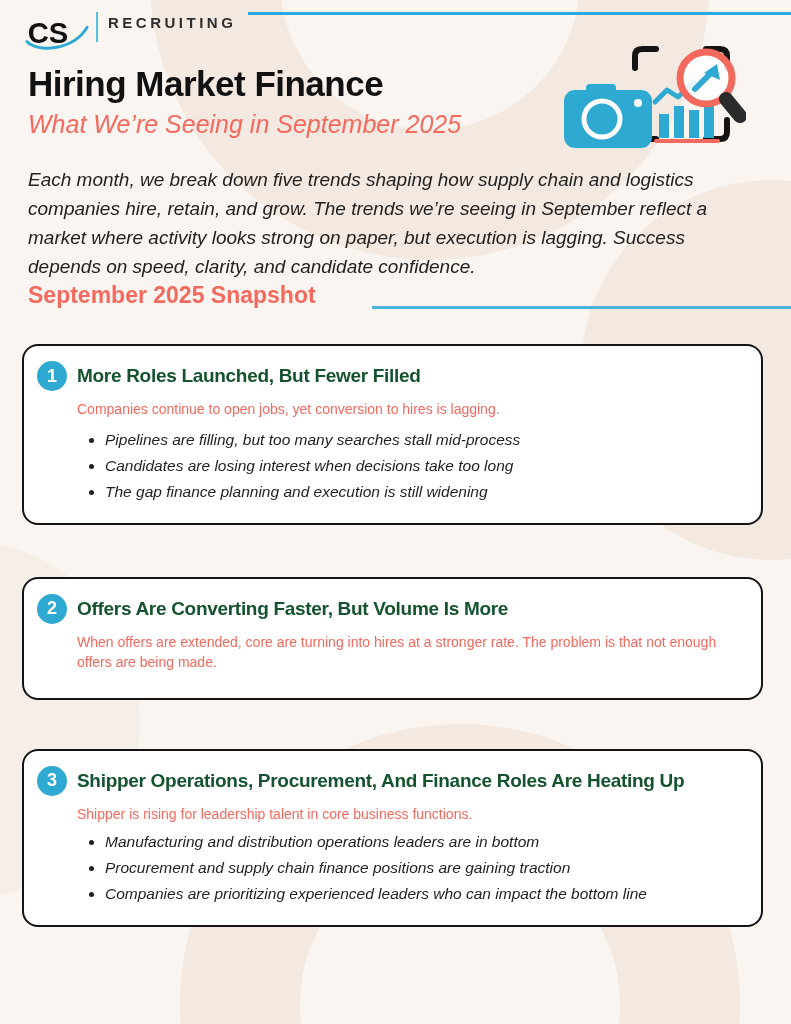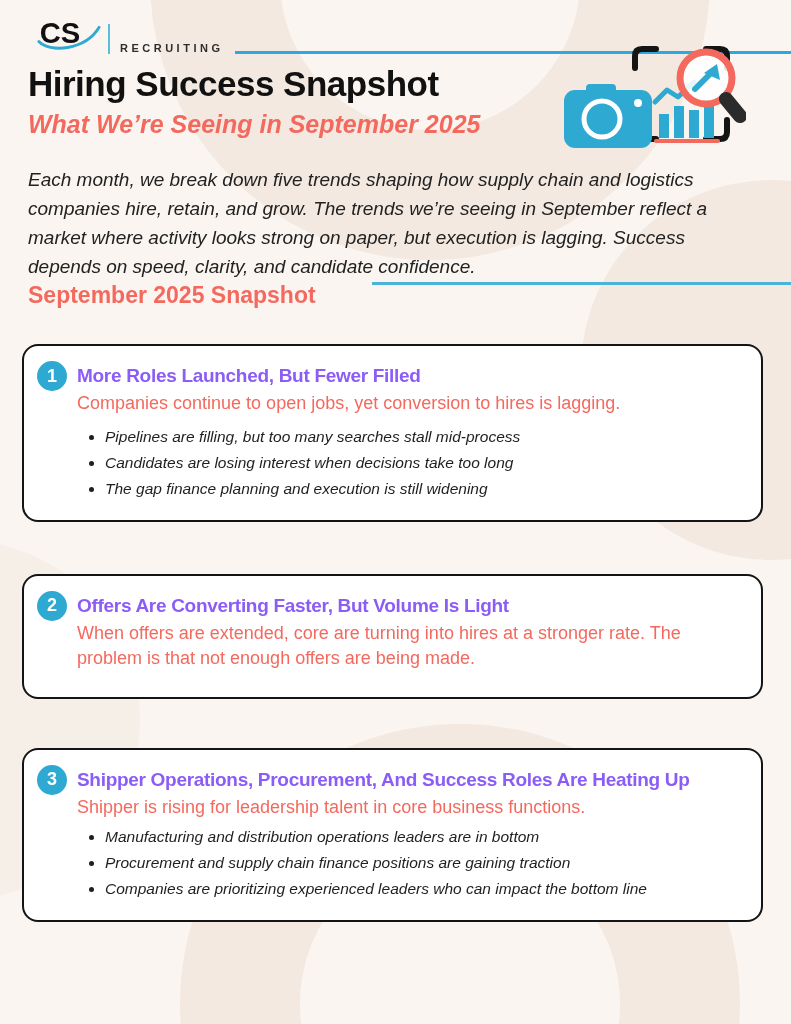--- a/index.html
+++ b/index.html
@@ -27,55 +27,55 @@
   }
   .blob-mid-left {
     top:540px; left:-220px; width:360px; height:360px;
     background:#f3e9e1; border-radius:50%; opacity:.55;
   }
 
   .content { position:absolute; inset:0; }
 
   
   .logo-row {
-    position:absolute; top:12px; left:36px; right:0;
-    display:flex; align-items:flex-end;
+    position:absolute; top:12px; left:24px; right:0;
+    display:flex; align-items:flex-start;
   }
   .logo-svg { width:66px; height:42px; flex:0 0 auto; }
   .logo-divider { width:2px; height:30px; background:#57bede; margin:0 10px 0 6px; }
   .logo-sub {
-    font-size:11px; font-weight:bold; letter-spacing:3.5px;
+    font-size:15px; font-weight:bold; letter-spacing:3.5px;
     color:#2e2e2e; white-space:nowrap; padding-top:2px;
   }
   .logo-line { flex:1; height:3px; background:#2baae1; margin-left:12px; }
 
   
   .page-title {
     position:absolute; top:64px; left:28px;
     font-size:35px; font-weight:800; letter-spacing:-.5px; color:#111;
   }
   .page-subtitle {
     position:absolute; top:110px; left:28px;
-    font-size:25px; font-style:italic; font-weight:700; color:#f4695e;
+    font-size:25px; font-style:italic; font-weight:400; color:#f4695e;
   }
 
   
   .illustration { position:absolute; top:40px; left:558px; width:188px; height:118px; }
 
   
   .intro {
     position:absolute; top:166px; left:28px; width:714px;
     font-size:19px; font-style:italic; font-weight:500;
     line-height:1.52; color:#222;
   }
 
   
   .section-row {
     position:absolute; top:282px; left:28px; right:0;
-    display:flex; align-items:flex-start;gap:40px;
+    display:flex; align-items:flex-end;gap:40px;
   }
   .section-heading {
     font-size:23px; font-weight:800; color:#f4695e; white-space:nowrap;
   }
   .section-line { flex:1; height:3px; background:#49b3d8; margin-left:16px; }
 
   
   .cards { position:absolute; top:344px; left:22px; width:741px; }
   .card {
     background:#ffffff;
@@ -87,26 +87,26 @@
   #card-2 { margin-top:52px; }
   #card-3 { margin-top:49px; }
   .card-head { display:flex; align-items:center; gap:10px; }
   .badge {
     width:30px; height:30px; border-radius:50%;
     background:#2ea9d2; color:#fff;
     display:flex; align-items:center; justify-content:center;
     font-size:18px; font-weight:800; flex:0 0 auto;
   }
   .card-title {
-    font-size:19px; font-weight:800; color:#8b5cf6;
+    font-size:19px; font-weight:800; color:#14532d;
     letter-spacing:-.3px; white-space:nowrap;
   }
   .card-lead {
-    margin:0 0 9px 40px;
-    font-size:18px; font-weight:500; color:#f4695e; line-height:1.42;
+    margin:9px 0 9px 40px;
+    font-size:14px; font-weight:500; color:#f4695e; line-height:1.42;
   }
   .card-bullets {
     margin-left:52px; padding-left:16px;
     list-style:disc;
   }
   .card-bullets li {
     font-size:15.5px; font-style:italic; font-weight:500;
     color:#1f1f1f; line-height:1.42; margin:4px 0;
   }
   #card-3 .card-lead { margin-bottom:6px; }
@@ -124,21 +124,21 @@
   <div class="logo-row">
     <svg class="logo-svg" viewBox="0 0 70 44">
       <path d="M3,31 C14,43 52,41 67,16" stroke="#2ea9d2" stroke-width="3" fill="none" stroke-linecap="round"></path>
       <text x="4" y="33" font-family="Liberation Sans, sans-serif" font-size="31" font-weight="900" fill="#111">CS</text>
     </svg>
     <div class="logo-divider"></div>
     <div class="logo-sub">RECRUITING</div>
     <div class="logo-line"></div>
   </div>
 
-  <h1 class="page-title">Hiring Success Snapshot</h1>
+  <h1 class="page-title">Hiring Market Finance</h1>
   <div class="page-subtitle">What We’re Seeing in September 2025</div>
 
   <svg class="illustration" viewBox="0 0 188 118">
 
     <g stroke="#141414" stroke-width="6" fill="none" stroke-linecap="round">
       <path d="M77,28 L77,16 Q77,9 84,9 L98,9"></path>
       <path d="M148,9 L162,9 Q169,9 169,16 L169,28"></path>
       <path d="M169,80 L169,92 Q169,99 162,99 L148,99"></path>
       <path d="M98,99 L84,99 Q77,99 77,92 L77,80"></path>
     </g>
@@ -186,29 +186,29 @@
       <ul class="card-bullets">
         <li>Pipelines are filling, but too many searches stall mid-process</li>
         <li>Candidates are losing interest when decisions take too long</li>
         <li>The gap finance planning and execution is still widening</li>
       </ul>
     </div>
 
     <div class="card" id="card-2">
       <div class="card-head">
         <div class="badge">2</div>
-        <div class="card-title">Offers Are Converting Faster, But Volume Is Light</div>
+        <div class="card-title">Offers Are Converting Faster, But Volume Is More</div>
       </div>
       <div class="card-lead">When offers are extended, core are turning into hires at a stronger rate. The problem is that not enough offers are being made.</div>
     </div>
 
     <div class="card" id="card-3">
       <div class="card-head">
         <div class="badge">3</div>
-        <div class="card-title">Shipper Operations, Procurement, And Success Roles Are Heating Up</div>
+        <div class="card-title">Shipper Operations, Procurement, And Finance Roles Are Heating Up</div>
       </div>
       <div class="card-lead">Shipper is rising for leadership talent in core business functions.</div>
       <ul class="card-bullets">
         <li>Manufacturing and distribution operations leaders are in bottom</li>
         <li>Procurement and supply chain finance positions are gaining traction</li>
         <li>Companies are prioritizing experienced leaders who can impact the bottom line</li>
       </ul>
     </div>
 
   </div>

